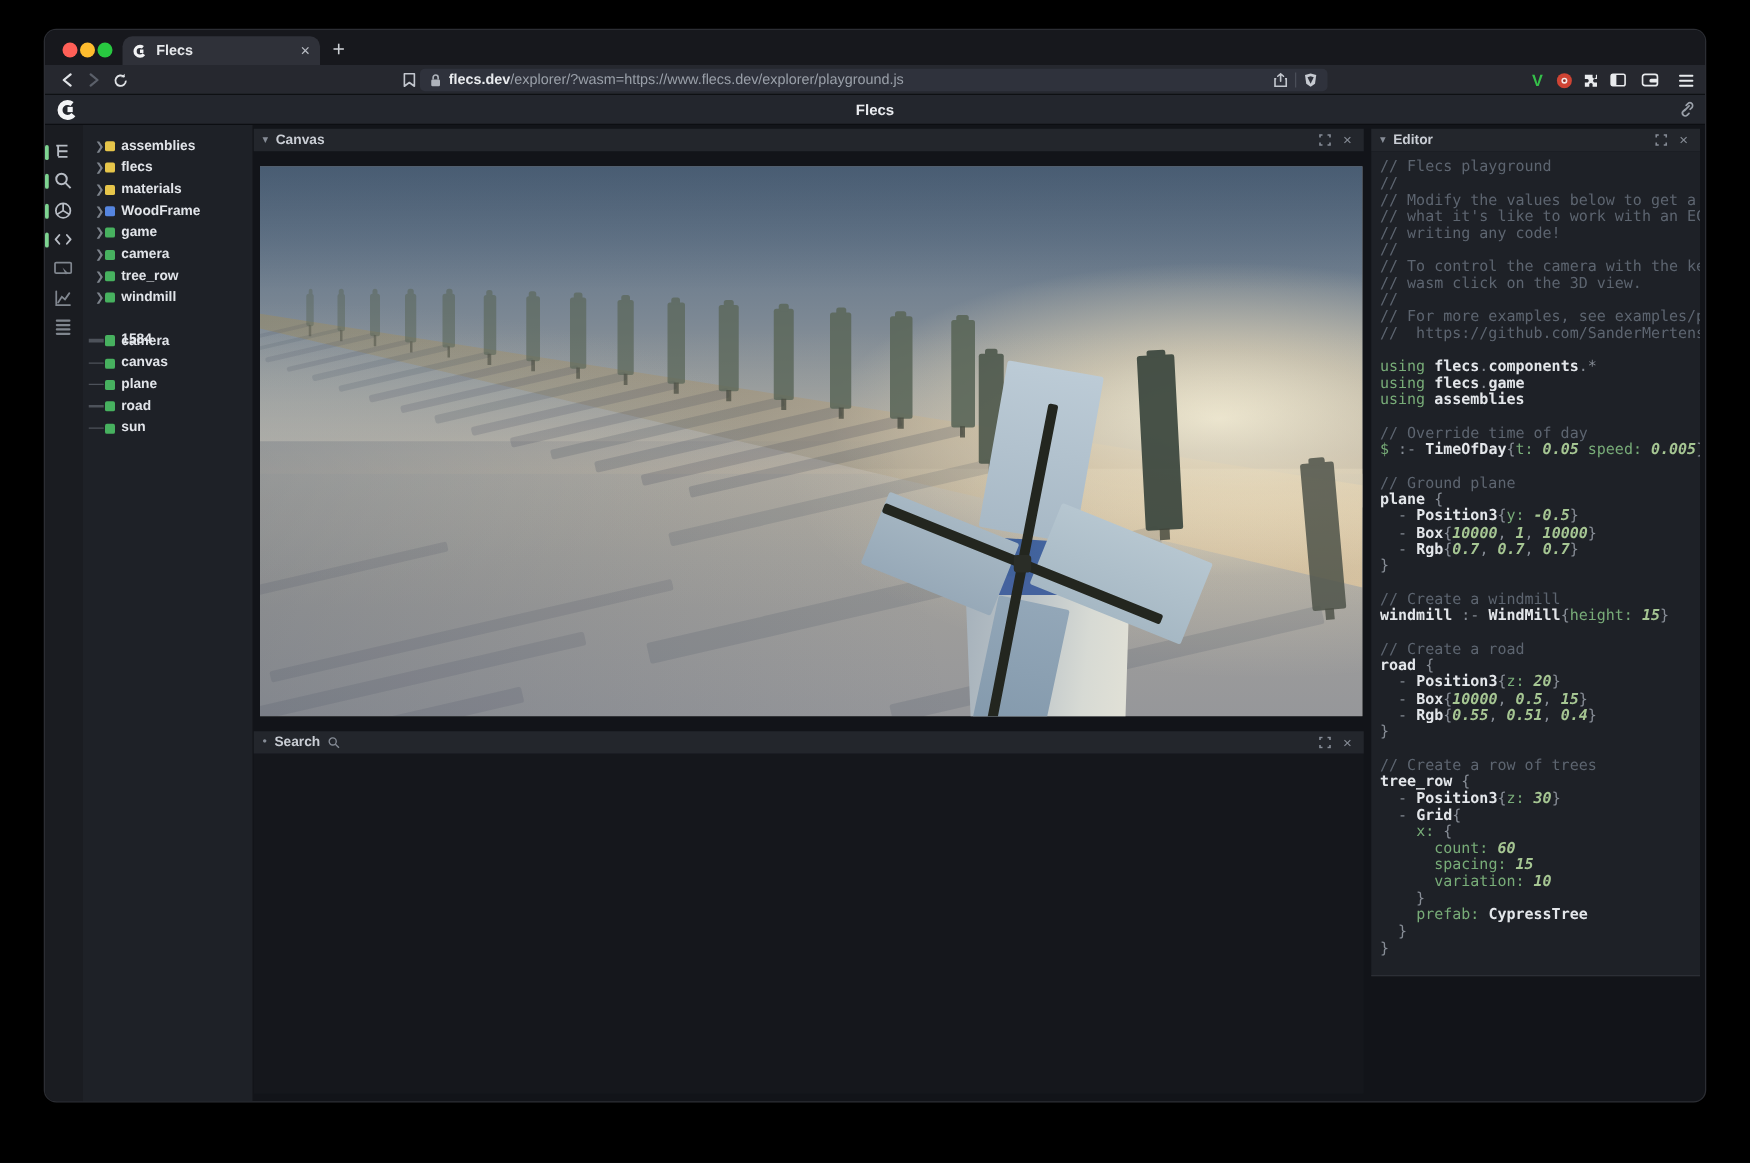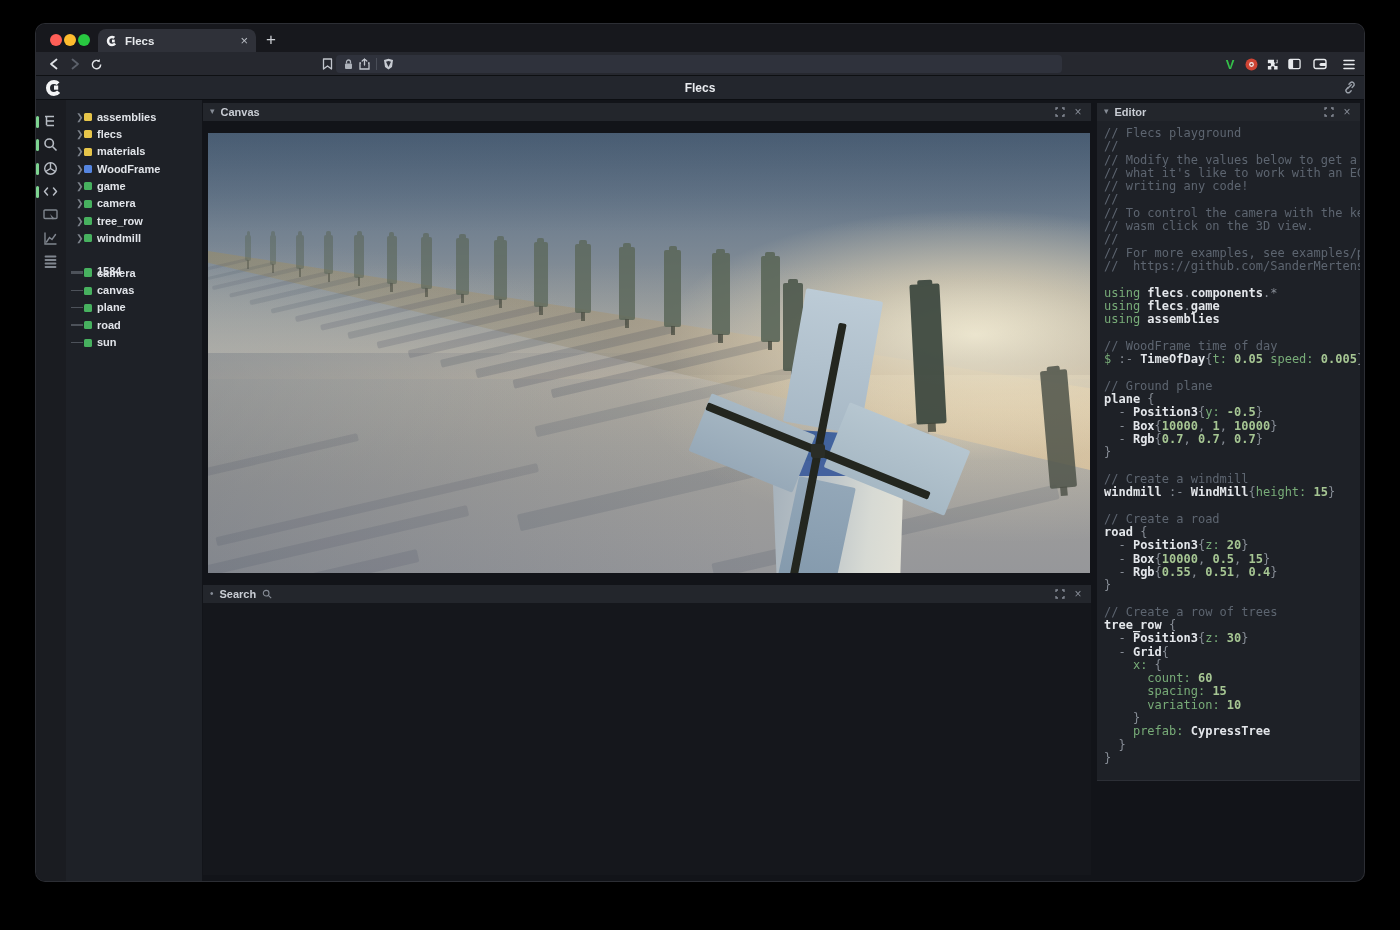--- a/index.html
+++ b/index.html
@@ -57,21 +57,21 @@
   .canvas-header { left:167px; top:79px; width:888px; }
   .search-header { left:167px; top:561px; width:888px; }
   .search-body  { position:absolute; left:167px; top:579px; width:888px; height:272px; background:#15171c; }
   .editor-header { left:1061px; top:79px; width:263px; }
   .editor-body { position:absolute; left:1061px; top:97px; width:263px; height:660px; background:#1e2127;
     border-bottom:1px solid #2c2f36; padding:6px 0 0 7px; overflow:hidden; }
 
   .code-line { font-family:"DejaVu Sans Mono", monospace; font-size:12px; line-height:13.3px;
     white-space:pre; color:#c8ccd2; }
   .cm { color:#5d6570; } .kw { color:#78ac78; } .pn { color:#878d96; }
-  .id { color:#e3e6ea; font-weight:700; } .num { color:#a6c693; font-weight:700; }
+  .id { color:#e3e6ea; font-weight:700; } .num { color:#a6c693; font-weight:700;font-style:italic; }
 
   
   .scene { position:absolute; left:172px; top:109px; width:882px; height:440px; overflow:hidden; background:#777; }
   .scene * { position:absolute; }
   .sky { left:0; top:0; width:100%; height:62%;
     background:linear-gradient(180deg,#566c83 0%,#66788b 22%,#7c8894 45%,#939899 65%,#b0a89b 85%,#c2b49f 100%); }
   .sunglow { left:0; top:0; width:100%; height:100%;
     background:radial-gradient(ellipse 52% 42% at 87% 46%, rgba(255,246,217,.95) 0%, rgba(252,233,193,.55) 30%, rgba(242,222,186,0) 68%); }
   .ground { left:0; top:56%; width:100%; height:44%;
     background:linear-gradient(180deg,#aca69b 0%,#a2a09b 35%,#96979a 100%); }
@@ -162,20 +162,21 @@
           <path d="M1.5 1h8v10L5.5 8 1.5 11z" fill="none" stroke="#c2c6cd" stroke-width="1.3" stroke-linejoin="round"></path>
         </svg>
     </div>
     <div class="urlbar">
       <span>
         <svg width="9" height="11" viewBox="0 0 9 11">
             <rect x="1" y="4.5" width="7" height="5.5" rx="1" fill="#aeb3bb"></rect>
             <path d="M2.5 4.5V3a2 2 0 0 1 4 0v1.5" fill="none" stroke="#aeb3bb" stroke-width="1.3"></path>
           </svg>
       </span>
+      <span class="url-text"><span class="url-domain">flecs.dev</span><span class="url-path">/explorer/?wasm=https://www.flecs.dev/explorer/playground.js</span></span>
       <span>
         <svg width="11" height="12" viewBox="0 0 11 12">
             <path d="M5.5 1v6M3.2 3 5.5 1l2.3 2" fill="none" stroke="#c2c6cd" stroke-width="1.3" stroke-linecap="round"></path>
             <path d="M2 5H1v6h9V5H9" fill="none" stroke="#c2c6cd" stroke-width="1.3"></path>
           </svg>
       </span>
       <span class="url-div"></span>
       <span>
         <svg width="11" height="12" viewBox="0 0 11 12">
             <path d="M5.5.8 10 2l-1 7-3.5 2.4L2 9 1 2z" fill="#c6cad1"></path>
@@ -543,21 +544,21 @@
       <div class="code-line"><span class="cm">// To control the camera with the keyboard,</span></div>
       <div class="code-line"><span class="cm">// wasm click on the 3D view.</span></div>
       <div class="code-line"><span class="cm">//</span></div>
       <div class="code-line"><span class="cm">// For more examples, see examples/plecs in</span></div>
       <div class="code-line"><span class="cm">//  https://github.com/SanderMertens/flecs</span></div>
       <div class="code-line">&nbsp;</div>
       <div class="code-line"><span class="kw">using </span><span class="id">flecs</span><span class="pn">.</span><span class="id">components</span><span class="pn">.*</span></div>
       <div class="code-line"><span class="kw">using </span><span class="id">flecs</span><span class="pn">.</span><span class="id">game</span></div>
       <div class="code-line"><span class="kw">using </span><span class="id">assemblies</span></div>
       <div class="code-line">&nbsp;</div>
-      <div class="code-line"><span class="cm">// WoodFrame time of day</span></div>
+      <div class="code-line"><span class="cm">// Override time of day</span></div>
       <div class="code-line"><span class="kw">$ </span><span class="pn">:- </span><span class="id">TimeOfDay</span><span class="pn">{</span><span class="kw">t: </span><span class="num">0.05 </span><span class="kw">speed: </span><span class="num">0.005</span><span class="pn">}</span></div>
       <div class="code-line">&nbsp;</div>
       <div class="code-line"><span class="cm">// Ground plane</span></div>
       <div class="code-line"><span class="id">plane </span><span class="pn">{</span></div>
       <div class="code-line"><span class="pn">  - </span><span class="id">Position3</span><span class="pn">{</span><span class="kw">y: </span><span class="num">-0.5</span><span class="pn">}</span></div>
       <div class="code-line"><span class="pn">  - </span><span class="id">Box</span><span class="pn">{</span><span class="num">10000</span><span class="pn">, </span><span class="num">1</span><span class="pn">, </span><span class="num">10000</span><span class="pn">}</span></div>
       <div class="code-line"><span class="pn">  - </span><span class="id">Rgb</span><span class="pn">{</span><span class="num">0.7</span><span class="pn">, </span><span class="num">0.7</span><span class="pn">, </span><span class="num">0.7</span><span class="pn">}</span></div>
       <div class="code-line"><span class="pn">}</span></div>
       <div class="code-line">&nbsp;</div>
       <div class="code-line"><span class="cm">// Create a windmill</span></div>

